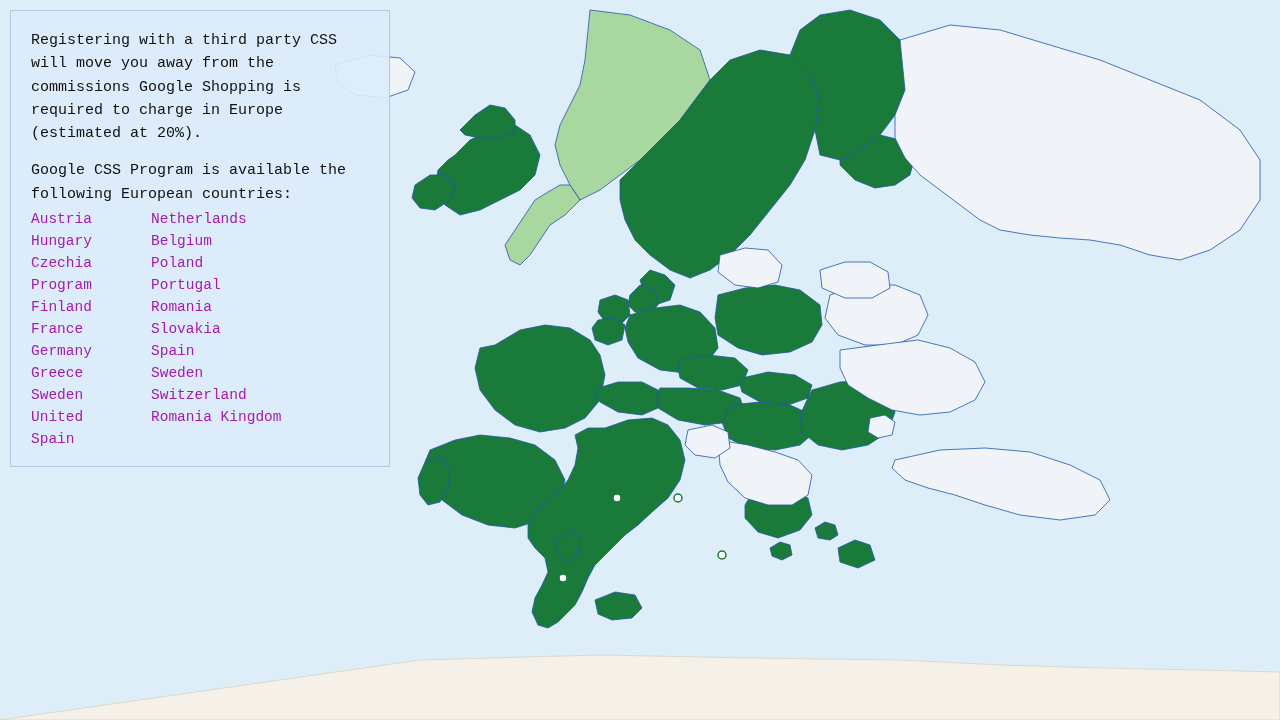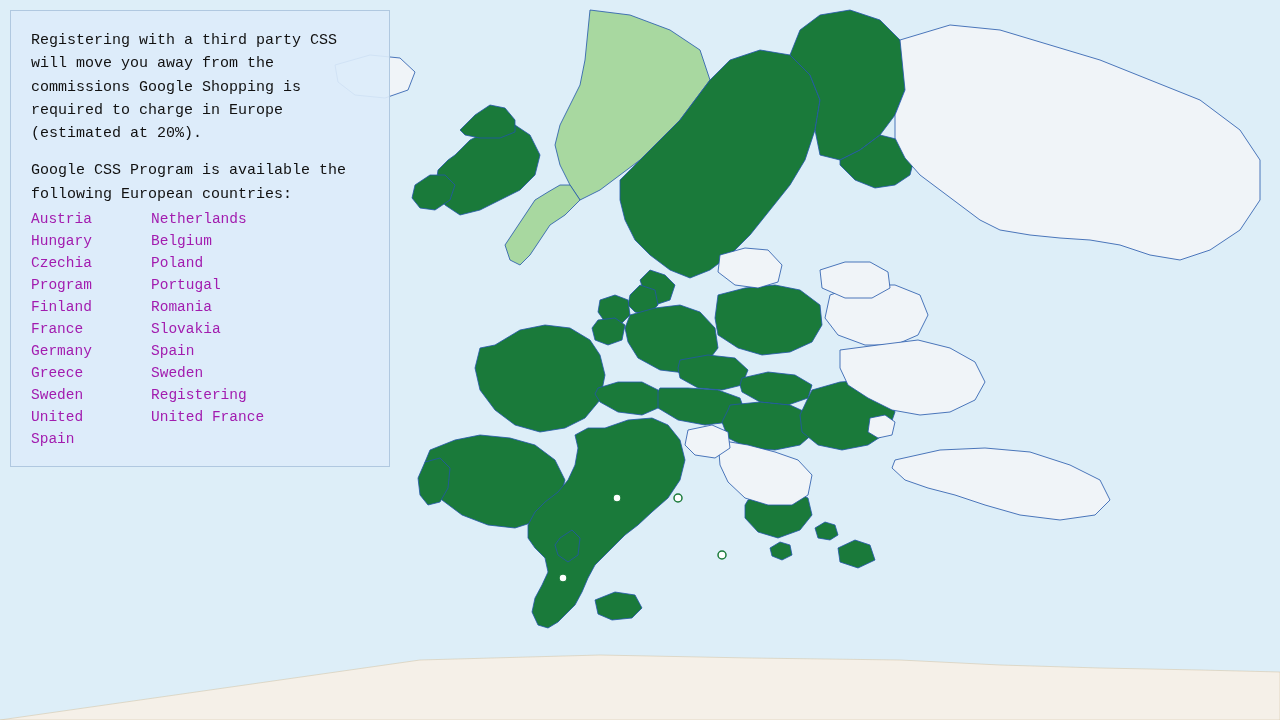--- a/index.html
+++ b/index.html
@@ -186,19 +186,19 @@
       <span class="country-item">Portugal</span>
       <span class="country-item">Finland</span>
       <span class="country-item">Romania</span>
       <span class="country-item">France</span>
       <span class="country-item">Slovakia</span>
       <span class="country-item">Germany</span>
       <span class="country-item">Spain</span>
       <span class="country-item">Greece</span>
       <span class="country-item">Sweden</span>
       <span class="country-item">Sweden</span>
-      <span class="country-item">Registering</span>
+      <span class="country-item">Switzerland</span>
       <span class="country-item">United</span>
-      <span class="country-item">United France</span>
+      <span class="country-item">Romania Kingdom</span>
       <span class="country-item">Spain</span>
       <span class="country-item"></span>
     </div>
 </div>
 
 </body></html>

